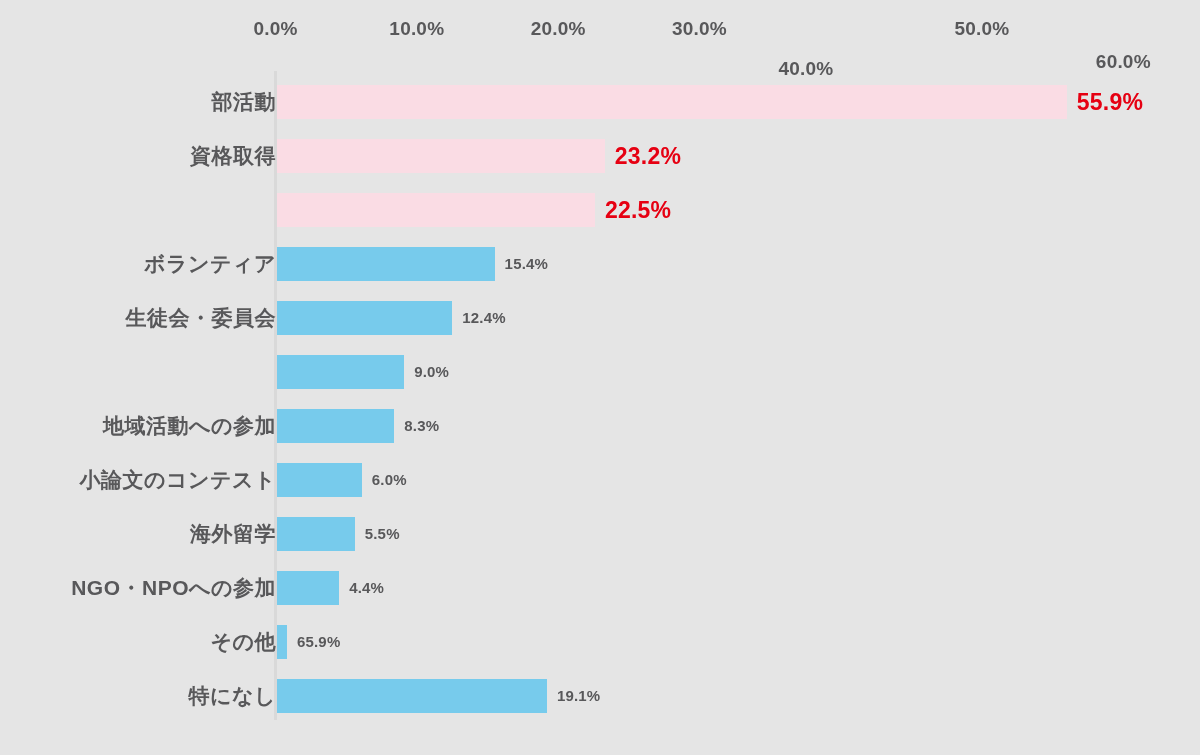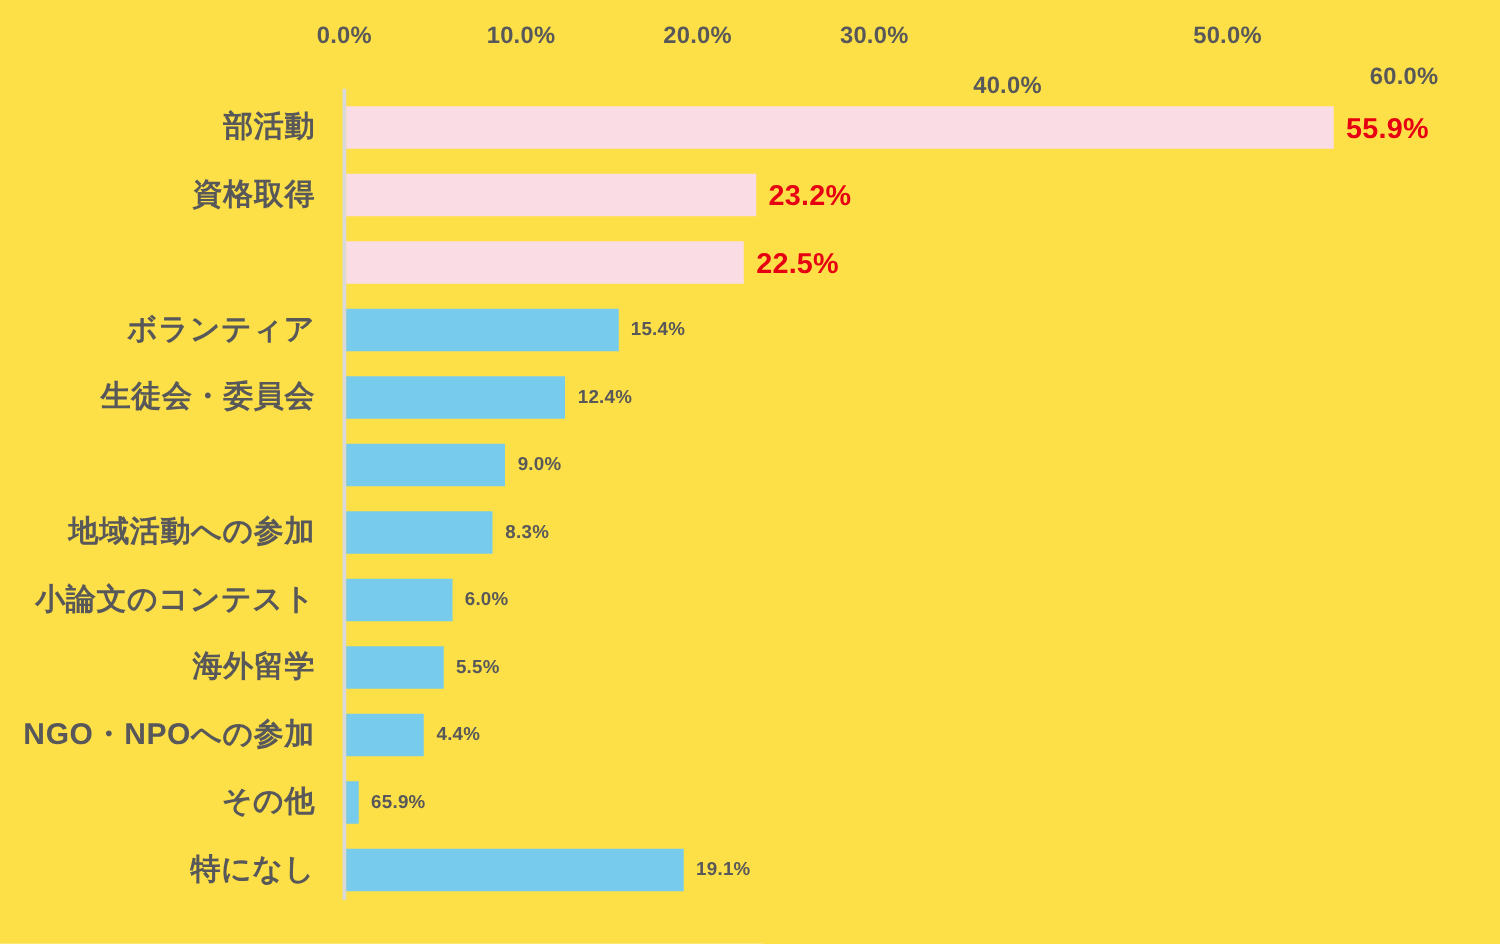--- a/index.html
+++ b/index.html
@@ -11,21 +11,21 @@
     width: 1200px;
     height: 755px;
     font-family: "Liberation Sans", "DejaVu Sans", sans-serif;
     overflow: hidden;
   }
 
   #chart-root {
     position: relative;
     width: 1200px;
     height: 755px;
-    background: #fde047;
+    background: #e5e5e5;
   }
 
   
   #x-axis {
     position: absolute;
     left: 0;
     top: 0;
     width: 1200px;
     height: 55px;
   }
@@ -60,25 +60,25 @@
 
   .bar-row {
     position: absolute;
     left: 0;
     width: 1200px;
     height: 54px;
   }
 
   .cat-label {
     position: absolute;
-    right: 948px;  
+    right: 924px;  
     top: 0;
     height: 54px;
     line-height: 54px;
-    font-size: 24px;
+    font-size: 21px;
     font-weight: bold;
     color: #58585a;
     white-space: nowrap;
     text-align: right;
     letter-spacing: 0.5px;
   }
 
   .bar {
     position: absolute;
     left: 277px;

